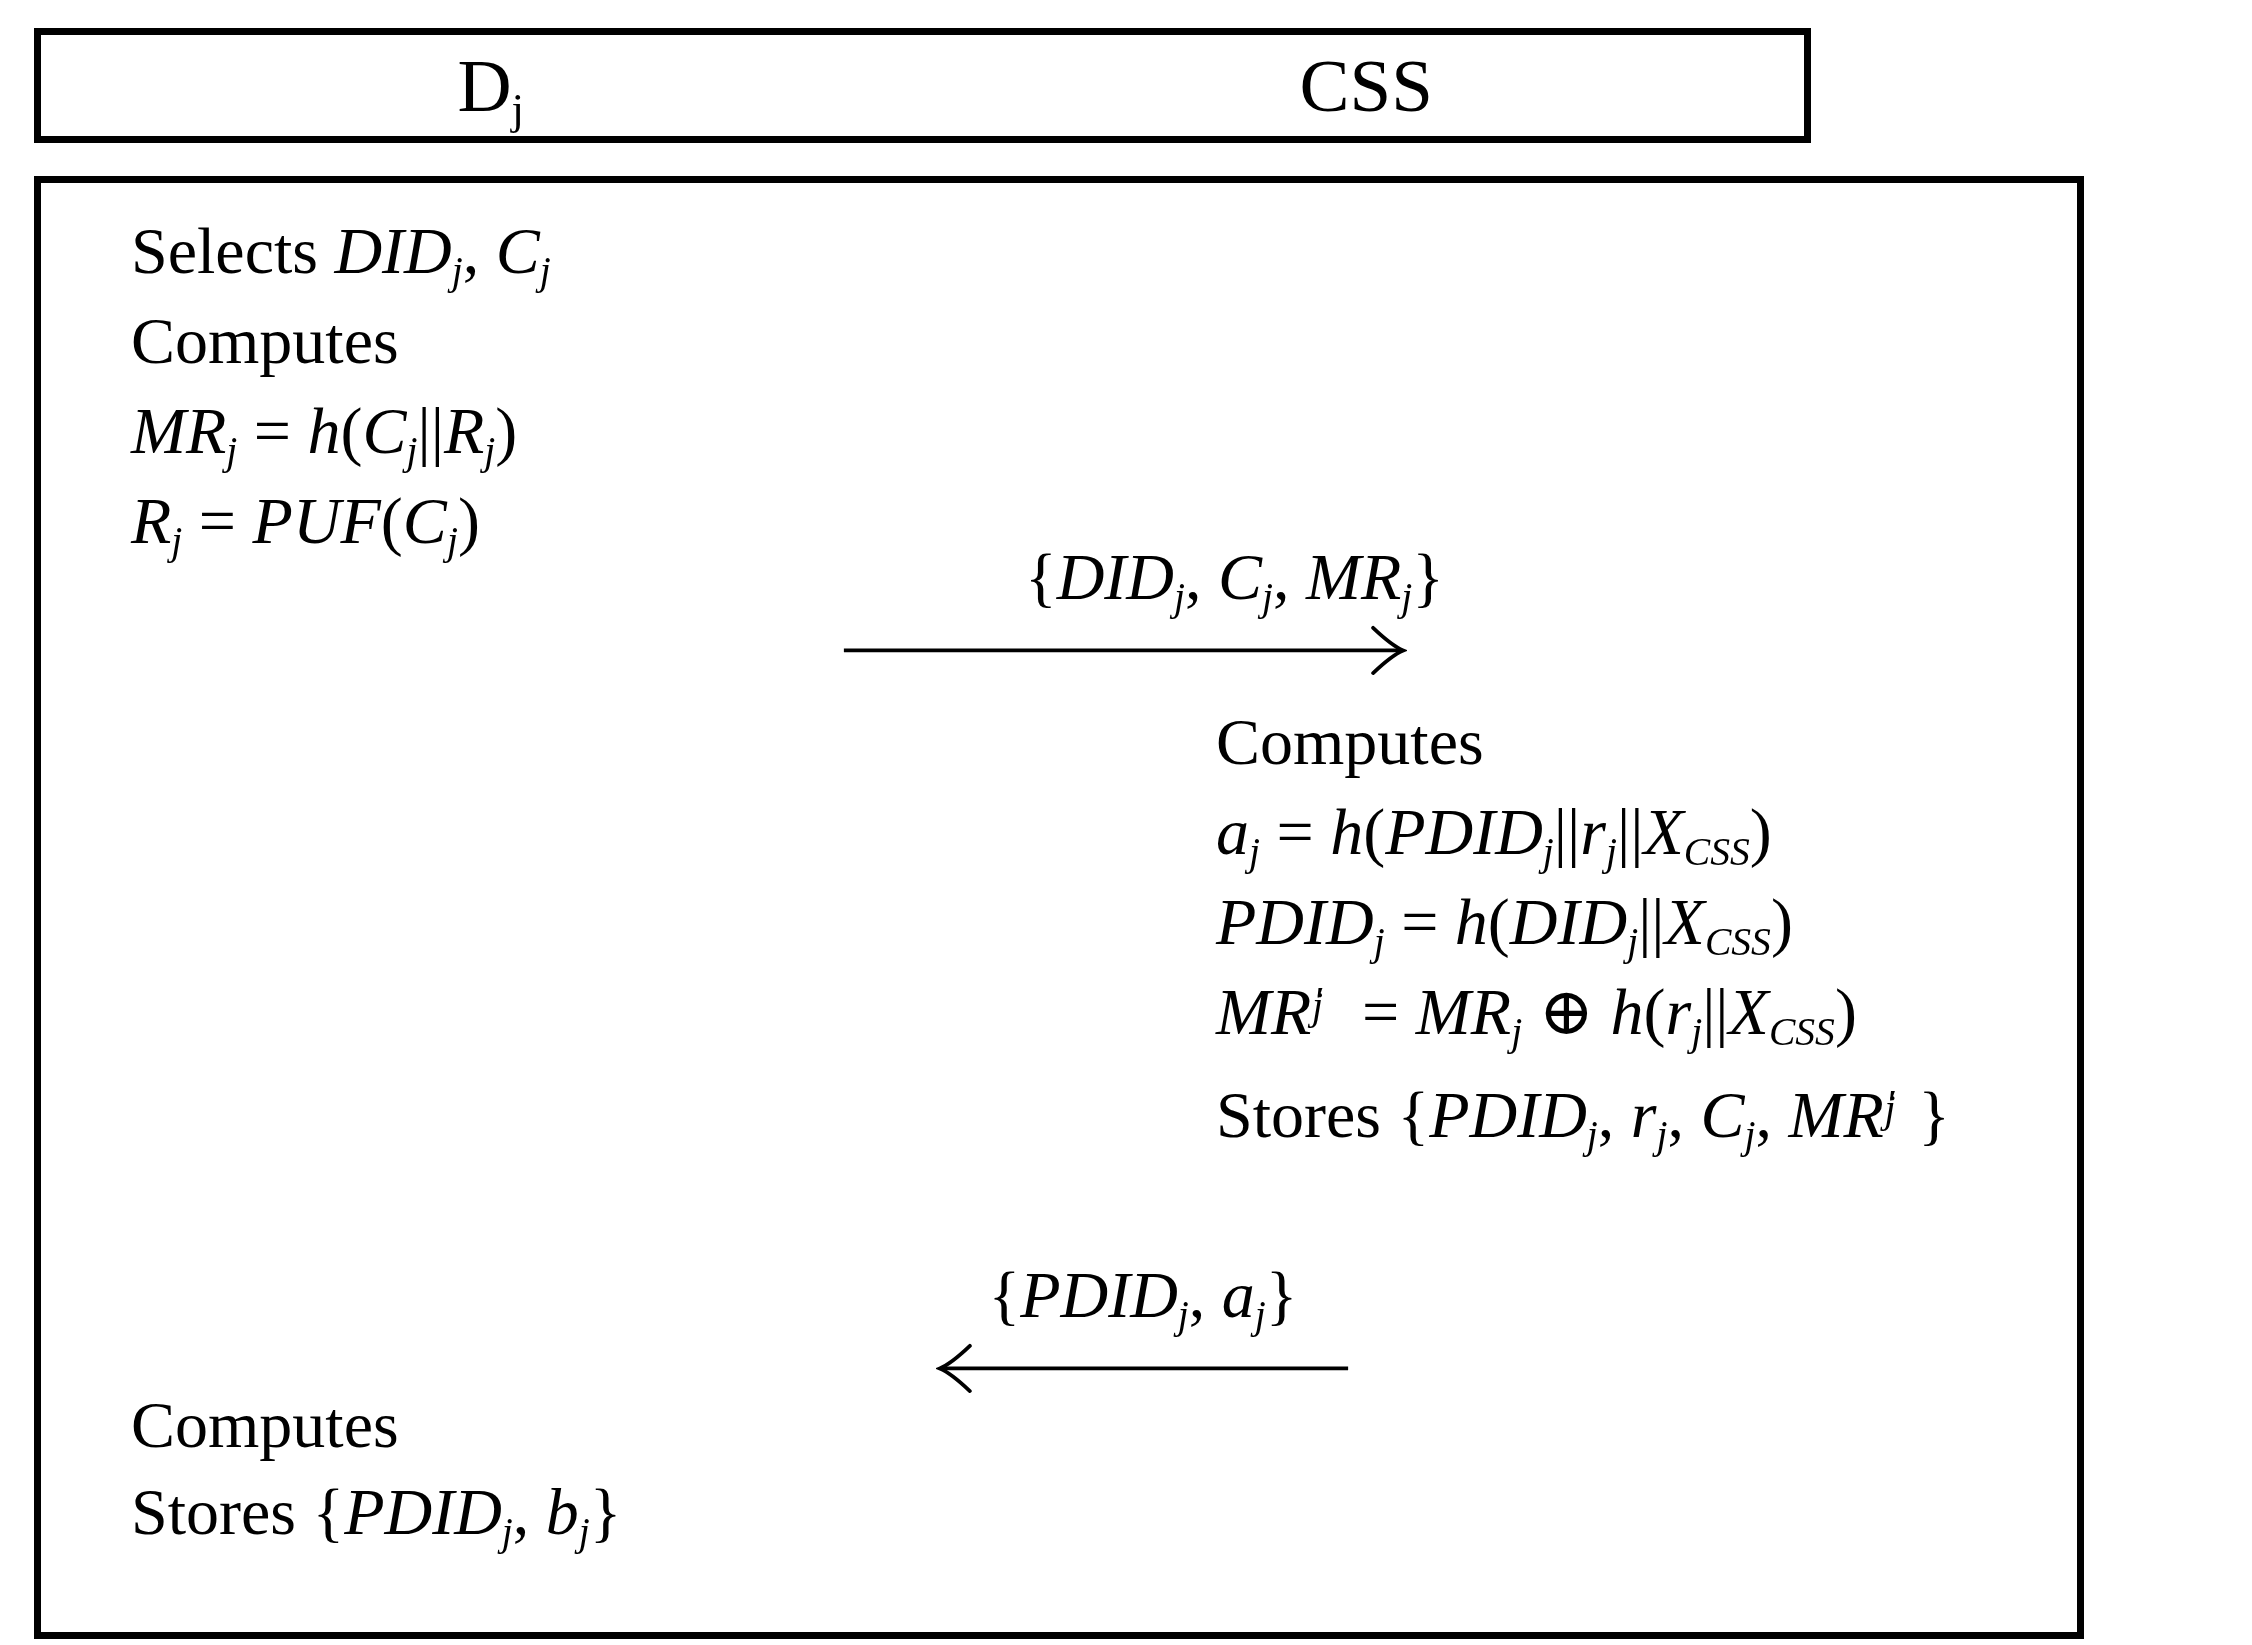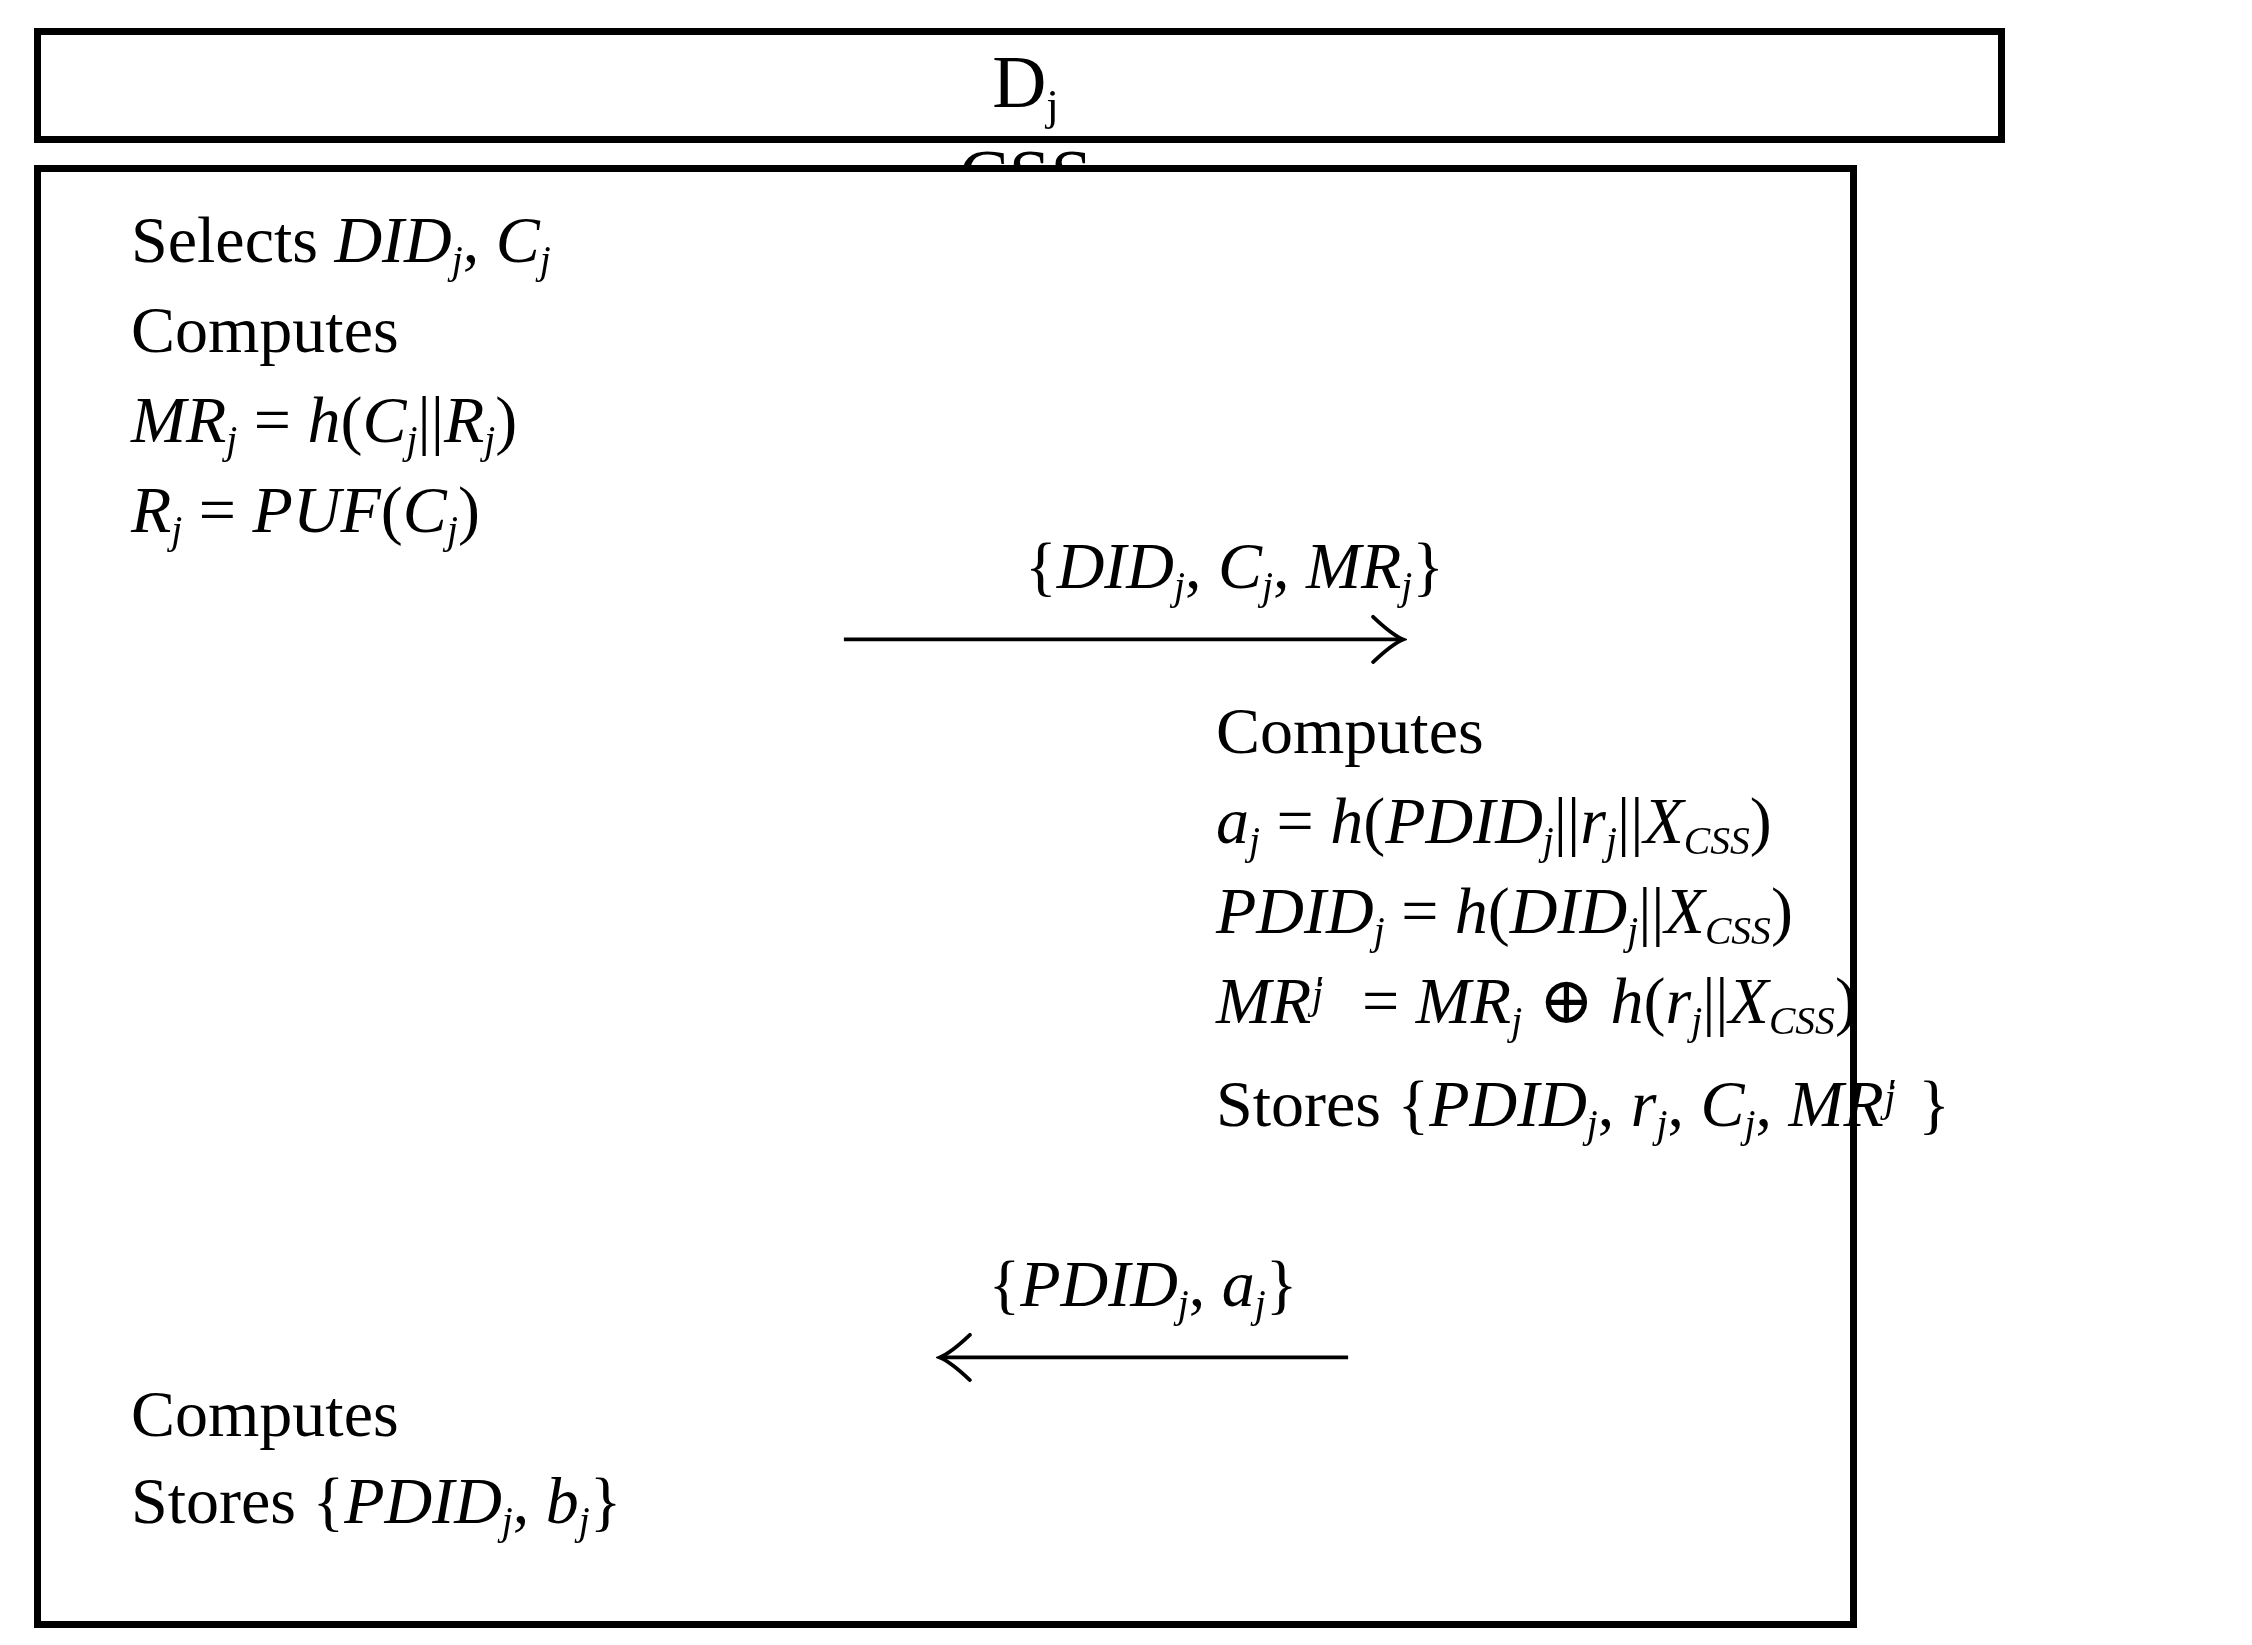--- a/index.html
+++ b/index.html
@@ -13,35 +13,35 @@
     overflow: hidden;
   }
   .box {
     position: absolute;
     box-sizing: border-box;
     border: 7.5px solid #000000;
     background: #ffffff;
   }
   .header-box {
     left: 34px; top: 28px;
-    width: 1971px; height: 115px;
+    width: 1777px; height: 115px;
     display: flex;
-    flex-direction: column;
+    flex-direction: row;
     align-items: center;
     padding-left: 12px;
   }
   .header-cell {
     flex: 1 1 50%;
     text-align: center;
     font-size: 75px;
     line-height: 94px;
   }
   .protocol-box {
-    left: 34px; top: 165px;
-    width: 1823px; height: 1463px; padding-left: 29px;
+    left: 34px; top: 176px;
+    width: 2050px; height: 1463px; padding-left: 29px;
   }
   .mline {
     font-size: 66px;
     line-height: 90px;
     white-space: nowrap;
   }
   .it { font-style: italic; }
   sub {
     font-size: 0.60em;
     line-height: 0;

